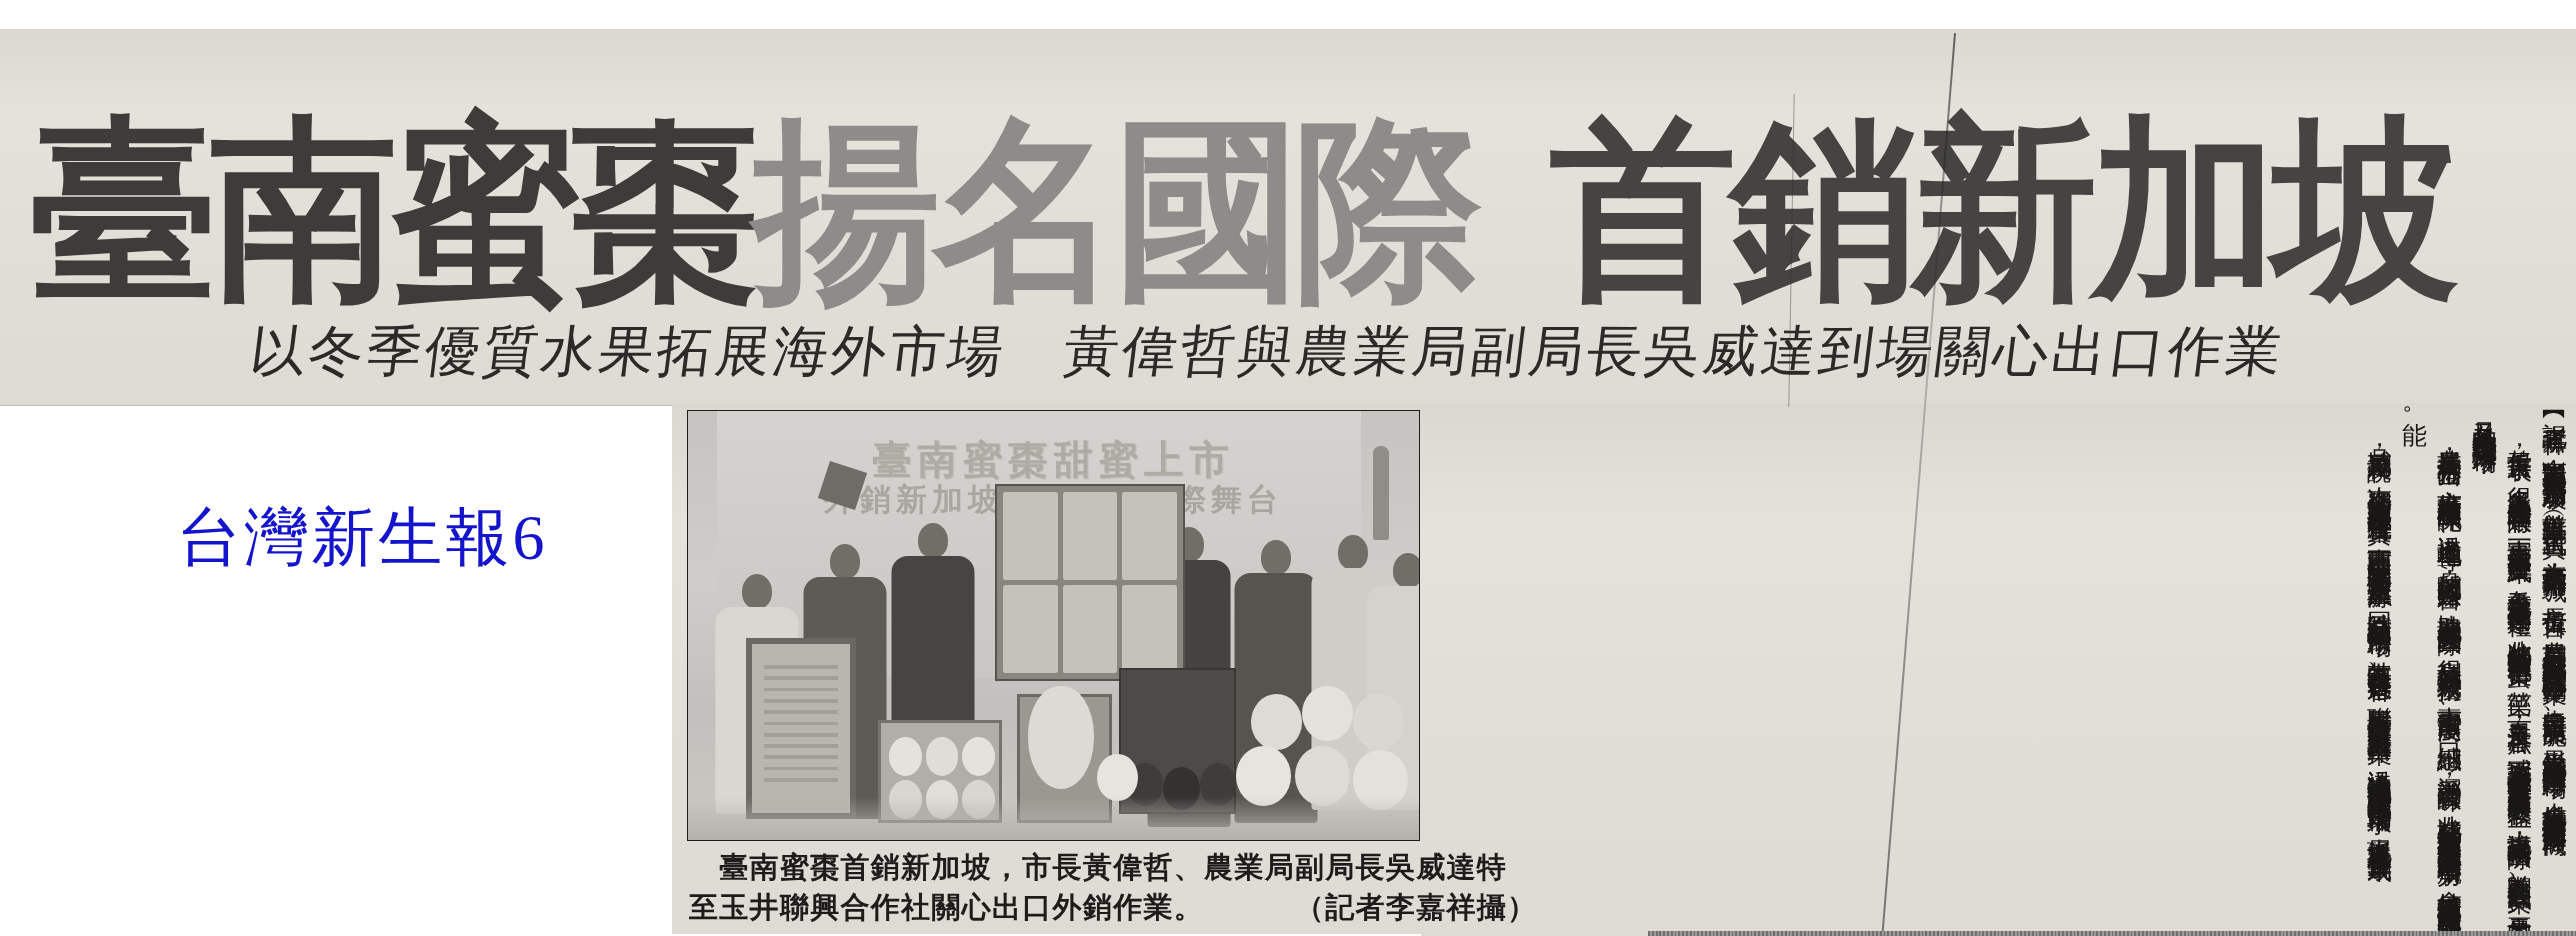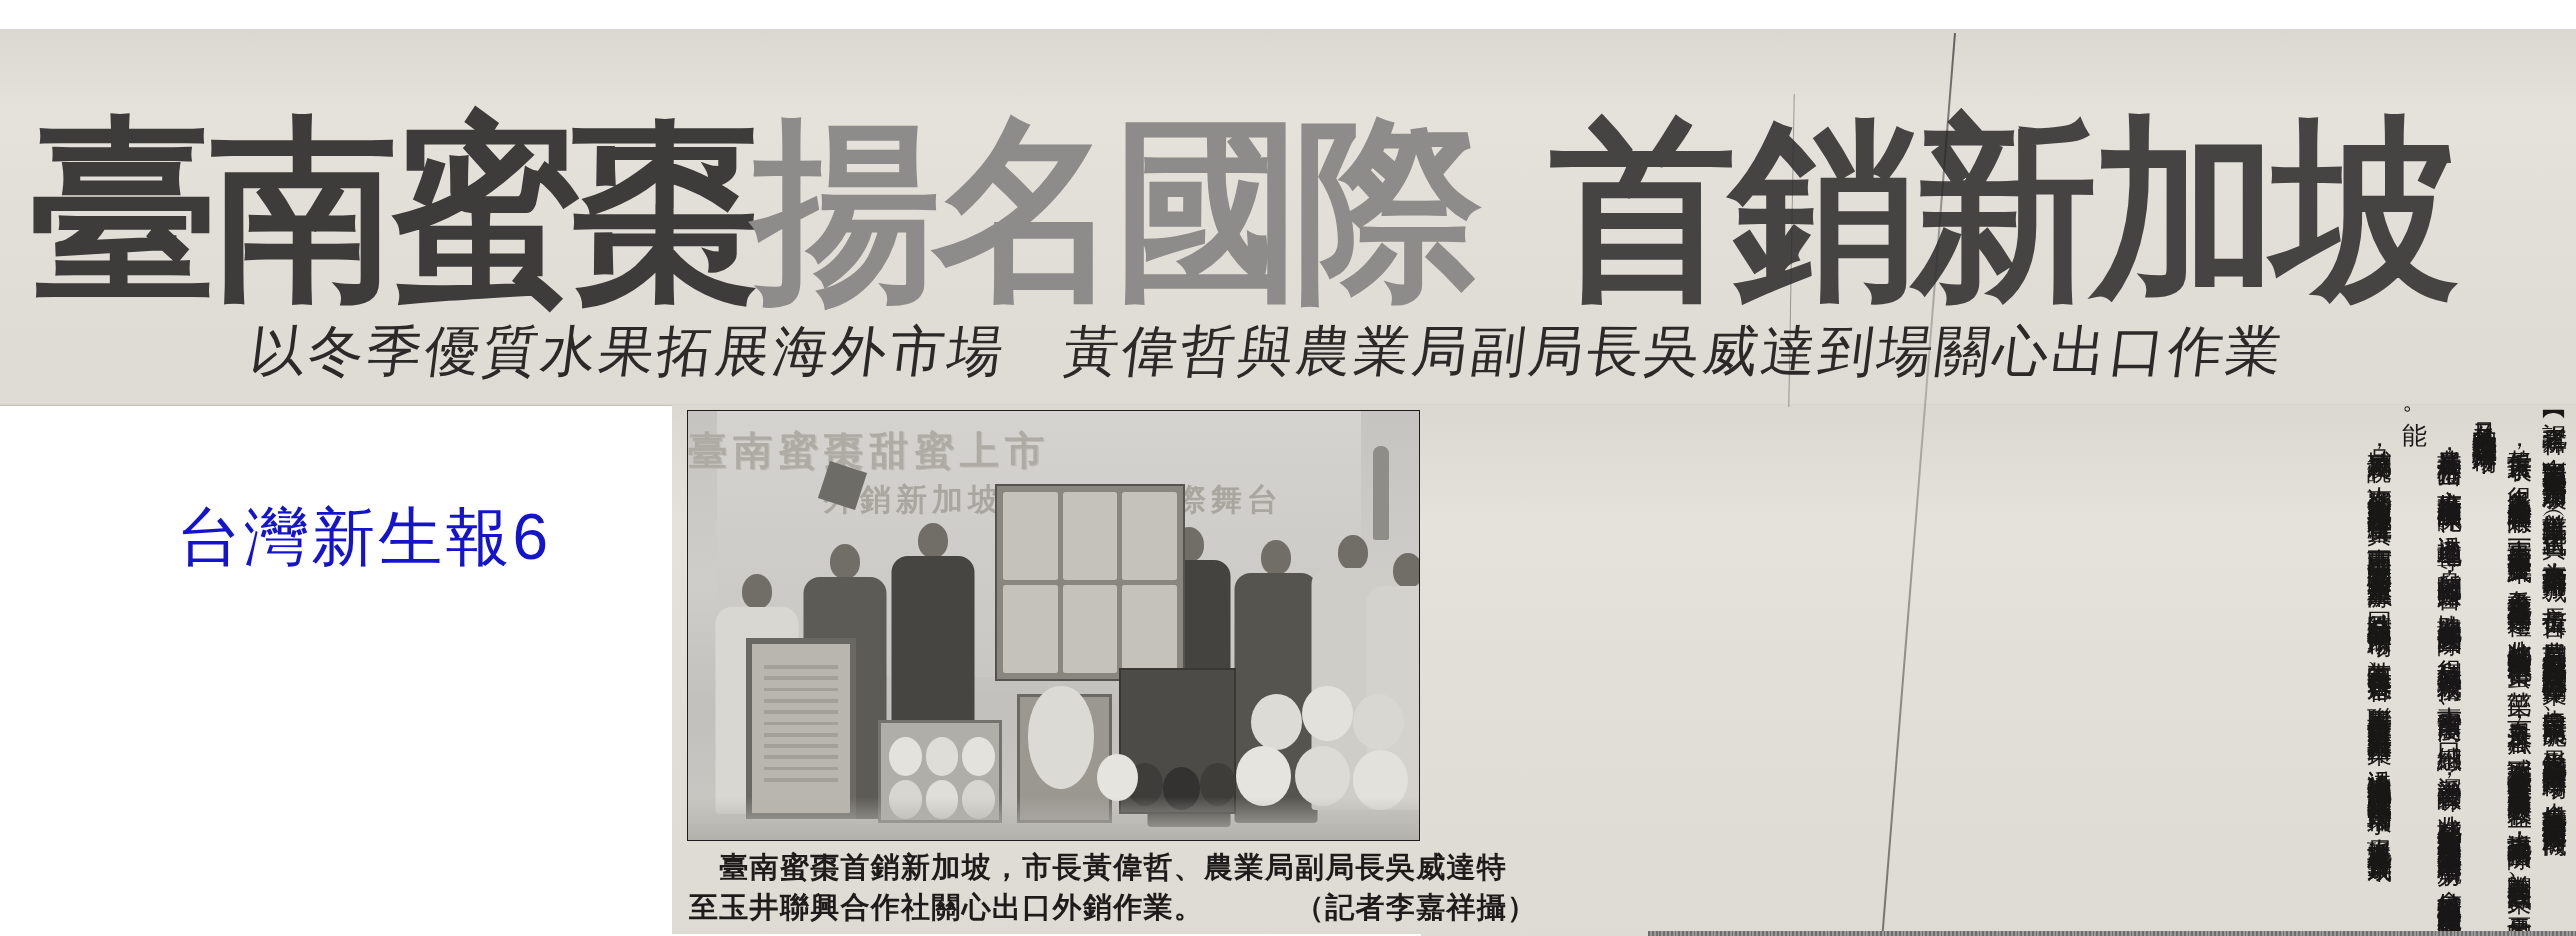--- a/index.html
+++ b/index.html
@@ -44,36 +44,36 @@
   .headline .hl-dark2 { color: #454443; margin-left: 74px; }
   
   .subheadline {
     position: absolute; left: 246px; top: 315px;
     font-size: 55px; color: #2b2a28; letter-spacing: 3.1px; white-space: nowrap;
     transform: skewX(-7deg); transform-origin: bottom left;
   }
   
   .stamp {
     position: absolute; left: 177px; top: 494px;
-    font-family: Liberation Sans, sans-serif;
+    font-family: Liberation Serif, serif;
     font-size: 64px; color: #1414cd; letter-spacing: 3.1px; white-space: nowrap;
   }
   
   .photo {
     position: absolute; left: 687px; top: 410px; width: 731px; height: 429px;
     border: 1.9px solid #1c1c1c; overflow: hidden;
     background: linear-gradient(180deg, #c6c4c0 0%, #cfcdc9 40%, #c2c0bc 70%, #cbc9c4 100%);
   }
   .photo .backdrop {
     position: absolute; left: 4%; top: 0; width: 88%; height: 62%;
     background: linear-gradient(180deg, #d5d3cf, #c9c7c3);
   }
   .banner-l1 {
-    position: absolute; left: 0; top: 13px; width: 100%;
-    text-align: left; font-family: "Liberation Sans", sans-serif;
+    position: absolute; left: 0; top: 22px; width: 100%;
+    text-align: center; font-family: "Liberation Sans", sans-serif;
     font-weight: bold; font-size: 39px; letter-spacing: 6.3px; color: #aeaba4;
     text-shadow: 1.3px 1.3px 0 #bfbdb7;
   }
   .banner-l2 {
     position: absolute; left: 0; top: 68px; width: 100%;
     text-align: center; font-family: "Liberation Sans", sans-serif;
     font-weight: bold; font-size: 31px; letter-spacing: 5px; color: #a9a6a0;
   }
   .banner-badge {
     position: absolute; left: 135px; top: 55px; width: 39px; height: 39px;

